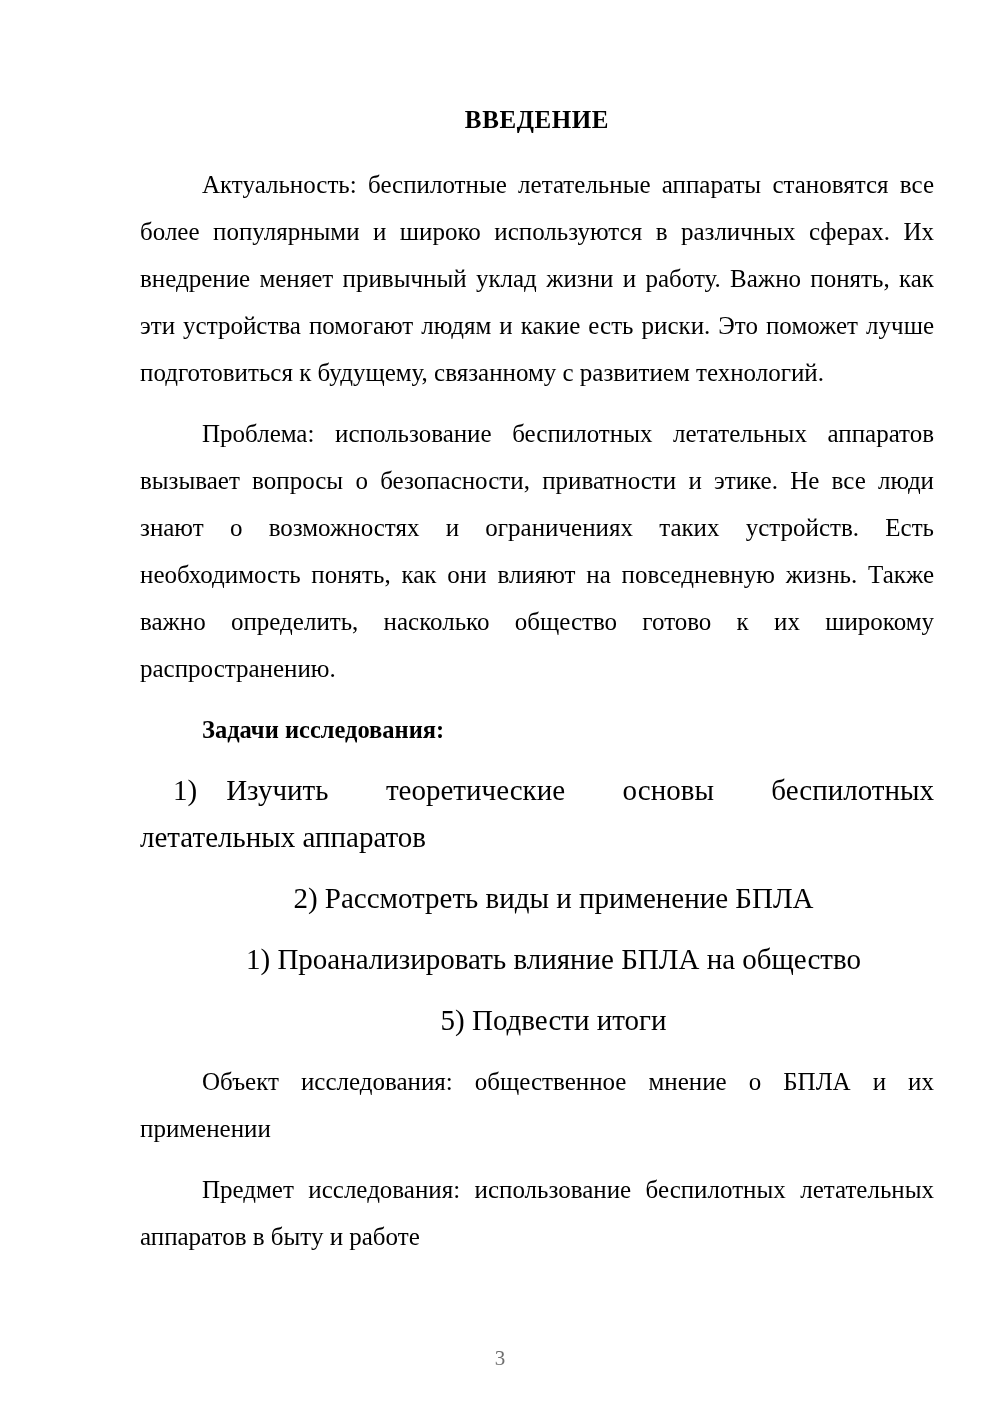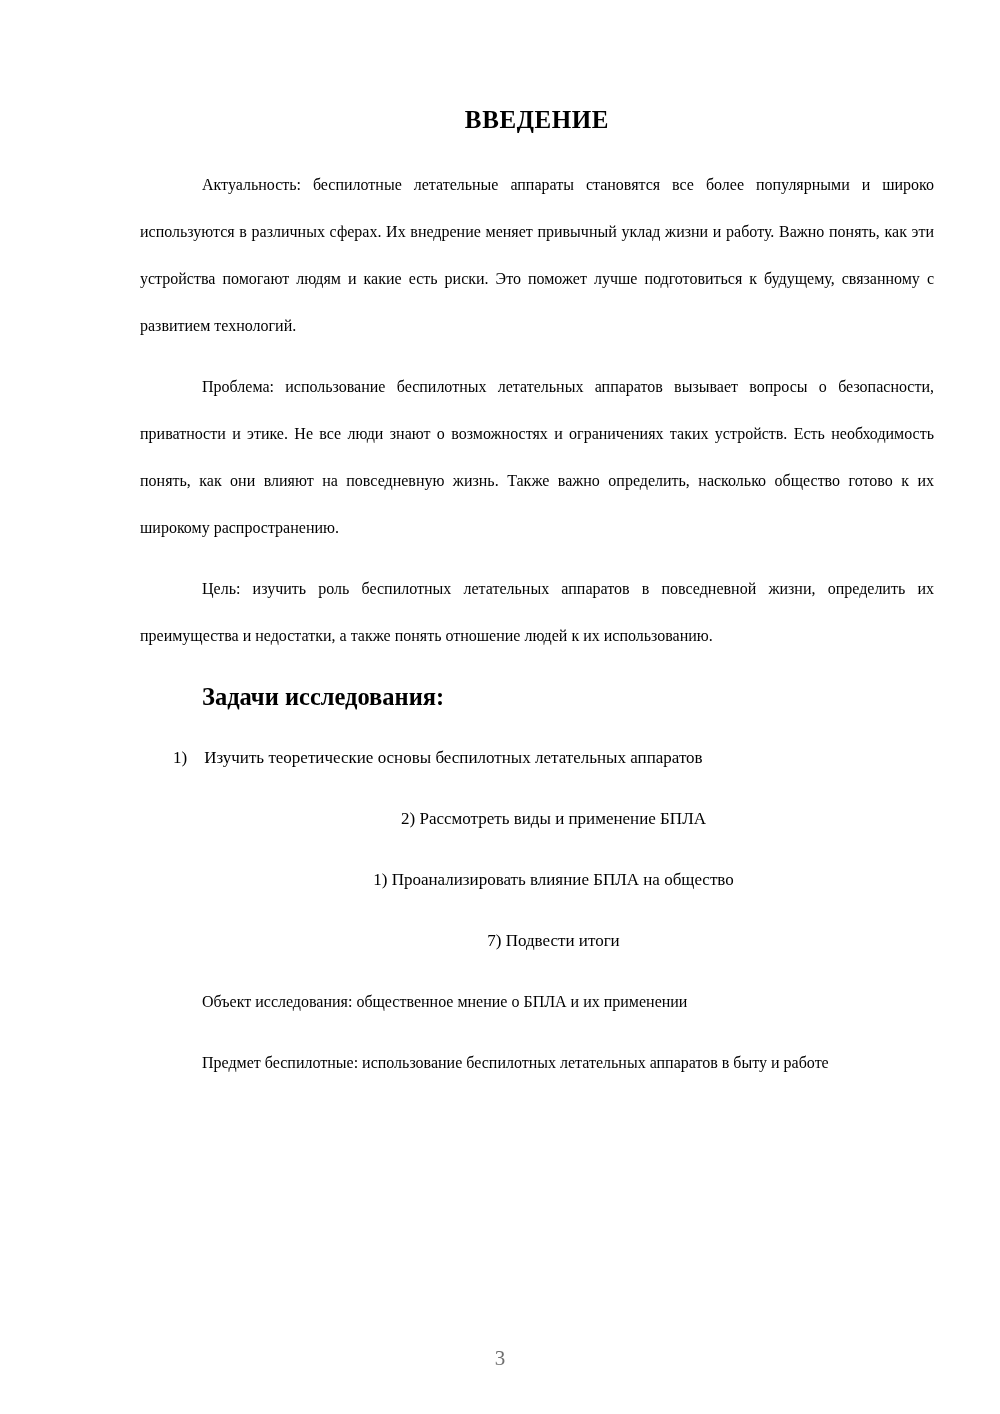--- a/index.html
+++ b/index.html
@@ -31,31 +31,31 @@
   .doc-title {
     font-size: 25px;
     font-weight: bold;
     text-align: center;
     letter-spacing: 0.6px;
     margin: 0 0 26px 0;
     line-height: 1.25;
   }
 
   p.body-par {
-    font-size: 16px;
+    font-size: 25px;
     line-height: 47px;
     text-align: justify;
     text-justify: inter-word;
     text-indent: 62px;
     margin: 0 0 14px 0;
     hyphens: none;
   }
 
   p.list-item {
-    font-size: 17px;
+    font-size: 29px;
     line-height: 47px;
     text-align: justify;
     text-justify: inter-word;
     text-indent: 33px;
     margin: 0 0 14px 0;
   }
 
   p.plain-line {
     font-size: 24.5px;
     line-height: 47px;
@@ -87,34 +87,33 @@
 <div class="page">
 
   <div class="content">
 
     <h1 class="doc-title">ВВЕДЕНИЕ</h1>
 
     <p class="body-par">Актуальность: беспилотные летательные аппараты становятся все более популярными и широко используются в различных сферах. Их внедрение меняет привычный уклад жизни и работу. Важно понять, как эти устройства помогают людям и какие есть риски. Это поможет лучше подготовиться к будущему, связанному с развитием технологий.</p>
 
     <p class="body-par">Проблема: использование беспилотных летательных аппаратов вызывает вопросы о безопасности, приватности и этике. Не все люди знают о возможностях и ограничениях таких устройств. Есть необходимость понять, как они влияют на повседневную жизнь. Также важно определить, насколько общество готово к их широкому распространению.</p>
 
-    <p class="body-par">Цель: изучить роль беспилотных летательных аппаратов в повседневной жизни, определить их преимущества и недостатки, а также понять отношение людей к их использованию.</p>
 
     <p class="plain-line">Задачи исследования:</p>
 
     <p class="list-item">1) Изучить теоретические основы беспилотных летательных аппаратов</p>
 
     <p class="list-item short">2) Рассмотреть виды и применение БПЛА</p>
 
     <p class="list-item short">1) Проанализировать влияние БПЛА на общество</p>
 
 
-    <p class="list-item short">7) Подвести итоги</p>
+    <p class="list-item short">5) Подвести итоги</p>
 
     <p class="body-par">Объект исследования: общественное мнение о БПЛА и их применении</p>
 
-    <p class="body-par">Предмет беспилотные: использование беспилотных летательных аппаратов в быту и работе</p>
+    <p class="body-par">Предмет исследования: использование беспилотных летательных аппаратов в быту и работе</p>
 
   </div>
 
   <div class="page-number">3</div>
 
 </div>
 
 </body></html>

